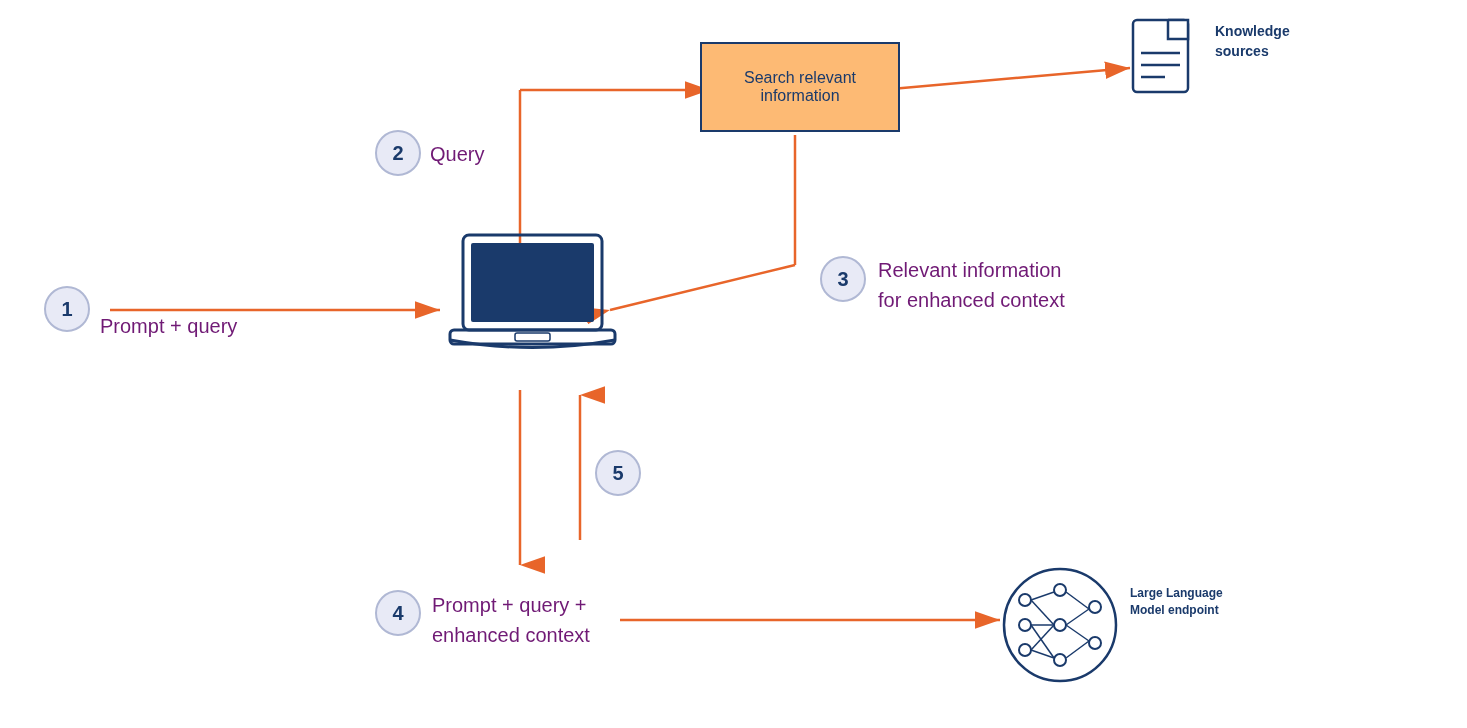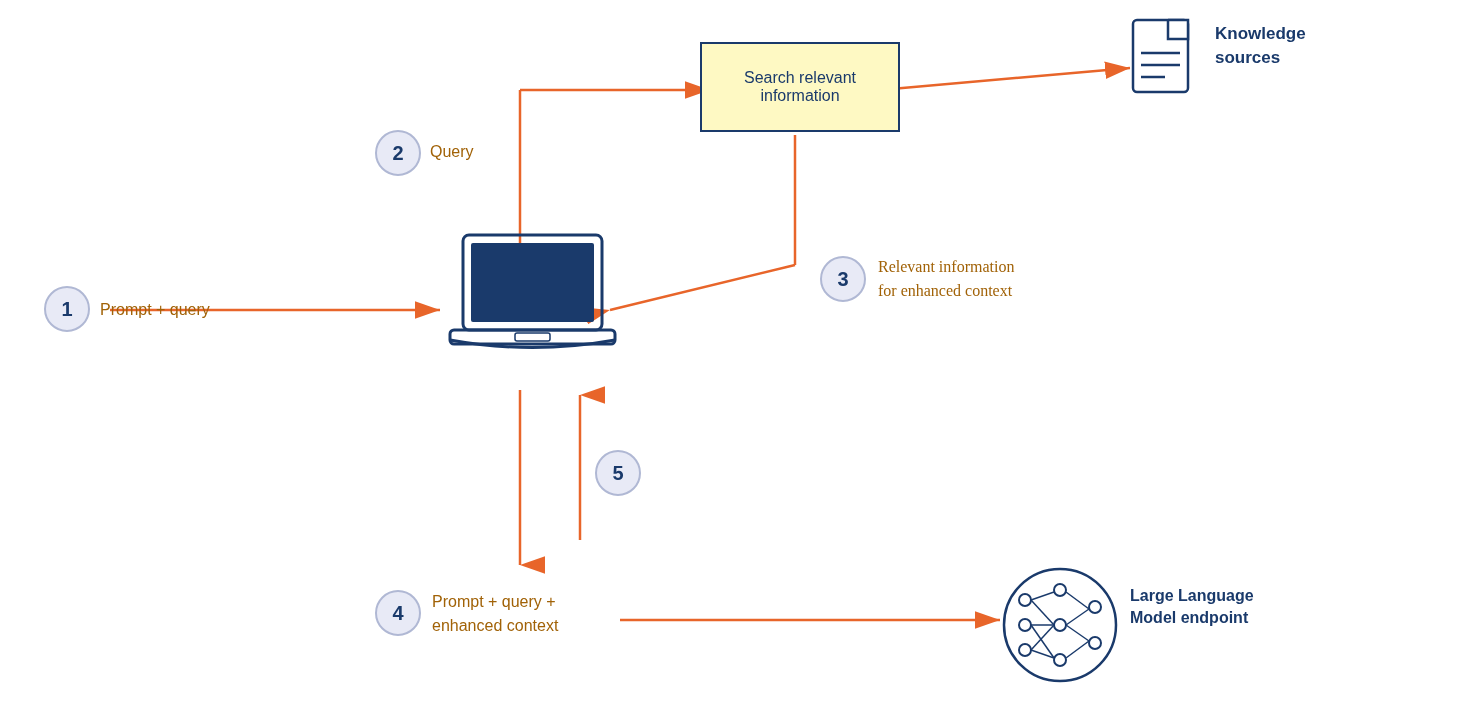--- a/index.html
+++ b/index.html
@@ -31,39 +31,39 @@
       justify-content: center;
       font-size: 20px;
       font-weight: 600;
       color: #1a3a6b;
       z-index: 10;
     }
 
     
     .step-label {
       position: absolute;
-      color: #a16207;
-      font-size: 16px;
+      color: #701a75;
+      font-size: 20px;
       font-weight: 400;
       z-index: 10;
     }
 
     
     .laptop-icon {
       position: absolute;
       width: 160px;
       height: 130px;
       z-index: 5;
     }
 
     
     .search-box {
       position: absolute;
       border: 2px solid #1a3a6b;
-      background: #fef9c3;
+      background: #fdba74;
       display: flex;
       align-items: center;
       justify-content: center;
       text-align: center;
       color: #1a3a6b;
       font-size: 16px;
       font-weight: 500;
       padding: 10px 16px;
       z-index: 5;
     }
@@ -87,21 +87,21 @@
       left: 0;
       width: 1467px;
       height: 728px;
       z-index: 2;
       pointer-events: none;
     }
 
     .icon-label {
       position: absolute;
       color: #1a3a6b;
-      font-size: 16px;
+      font-size: 12px;
       font-weight: 600;
       z-index: 10;
     }
   </style>
 </head>
 <body>
 
 <div id="diagram">
 
   <svg id="arrows-svg">
@@ -138,21 +138,21 @@
 
     <line x1="620" y1="620" x2="1000" y2="620" stroke="#e8652a" stroke-width="2.5" marker-end="url(#arrowhead-orange)"></line>
 
     <line x1="580" y1="540" x2="580" y2="395" stroke="#e8652a" stroke-width="2.5" marker-end="url(#arrowhead-orange-up)"></line>
   </svg>
 
   <div class="step-circle" style="left: 44px; top: 286px;">
     <span>1</span>
   </div>
 
-  <div class="step-label" style="left: 100px; top: 301px;">
+  <div class="step-label" style="left: 100px; top: 315px;">
     <span>Prompt + query</span>
   </div>
 
   <div class="step-circle" style="left: 375px; top: 130px;">
     <span>2</span>
   </div>
 
   <div class="step-label" style="left: 430px; top: 143px;">
     <span>Query</span>
   </div>
@@ -168,21 +168,21 @@
       <rect x="8" y="5" width="55" height="72" rx="4" ry="4" fill="none" stroke="#1a3a6b" stroke-width="2.5"></rect>
 
       <polyline points="43,5 63,5 63,24 43,24 43,5" fill="white" stroke="#1a3a6b" stroke-width="2.5"></polyline>
 
       <line x1="16" y1="38" x2="55" y2="38" stroke="#1a3a6b" stroke-width="2.5"></line>
       <line x1="16" y1="50" x2="55" y2="50" stroke="#1a3a6b" stroke-width="2.5"></line>
       <line x1="16" y1="62" x2="40" y2="62" stroke="#1a3a6b" stroke-width="2.5"></line>
     </svg>
   </div>
 
-  <div class="icon-label" style="left: 1215px; top: 22px; font-size: 17px; line-height: 1.4;">
+  <div class="icon-label" style="left: 1215px; top: 22px; font-size: 14px; line-height: 1.4;">
     <span style="white-space: pre-line;">Knowledge
 sources</span>
   </div>
 
   <div class="laptop-icon" style="left: 445px; top: 230px;">
     <svg width="175" height="140" viewBox="0 0 175 140">
 
       <rect x="18" y="5" width="139" height="95" rx="6" ry="6" fill="none" stroke="#1a3a6b" stroke-width="3"></rect>
 
       <rect x="26" y="13" width="123" height="79" rx="2" fill="#1a3a6b"></rect>
@@ -192,21 +192,21 @@
       <path d="M 5 110 Q 87 125 170 110" fill="none" stroke="#1a3a6b" stroke-width="3"></path>
 
       <rect x="70" y="103" width="35" height="8" rx="2" fill="none" stroke="#1a3a6b" stroke-width="1.5"></rect>
     </svg>
   </div>
 
   <div class="step-circle" style="left: 820px; top: 256px;">
     <span>3</span>
   </div>
 
-  <div class="step-label" style="left: 878px; top: 255px; line-height: 1.5; font-family: Liberation Serif, serif;">
+  <div class="step-label" style="left: 878px; top: 255px; line-height: 1.5;">
     <span style="white-space: pre-line;">Relevant information
 for enhanced context</span>
   </div>
 
   <div class="step-circle" style="left: 595px; top: 450px;">
     <span>5</span>
   </div>
 
 
   <div class="step-circle" style="left: 375px; top: 590px;">

